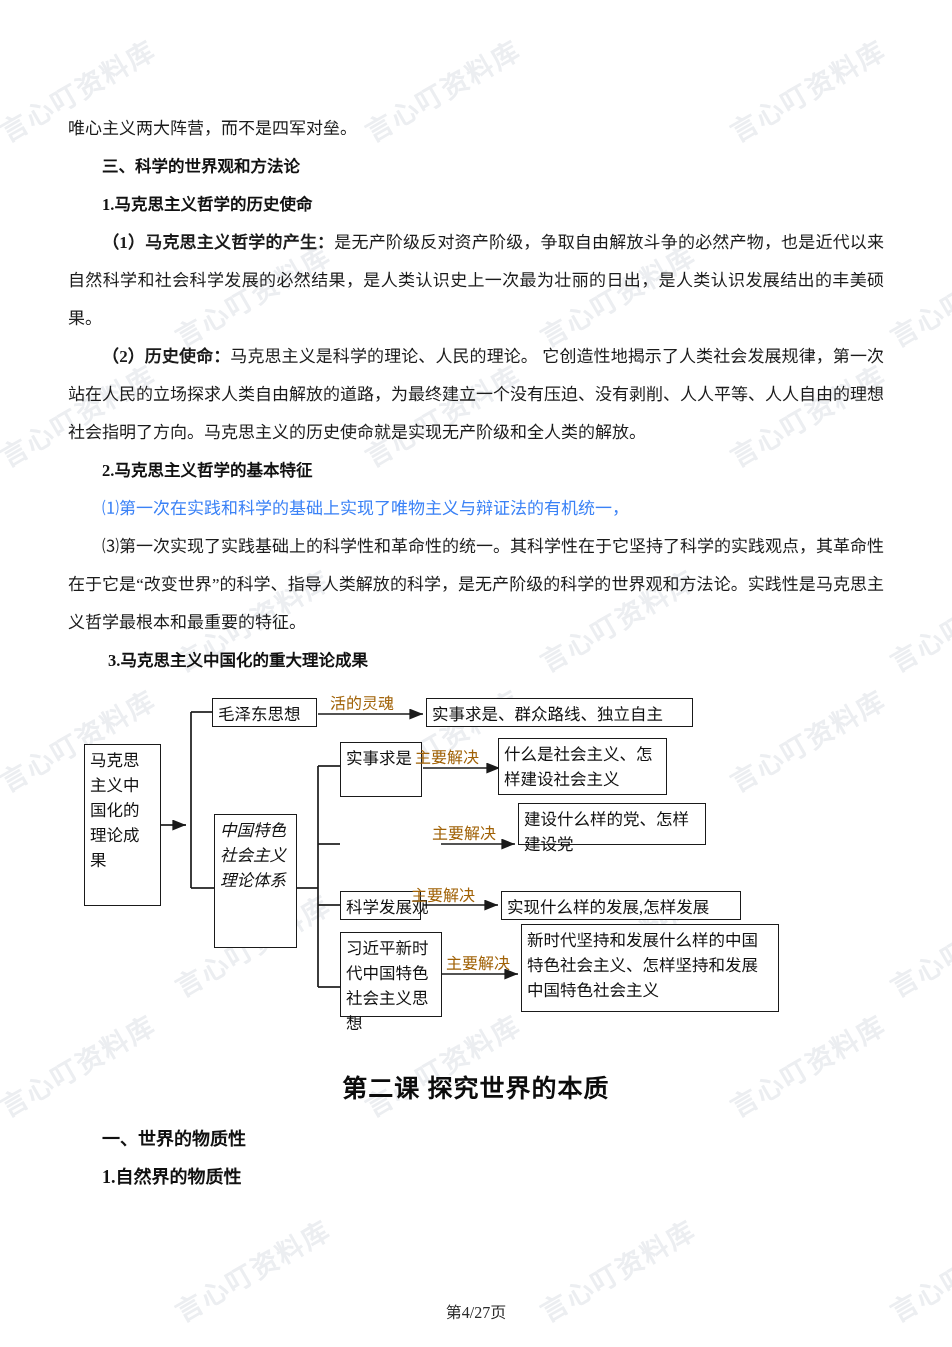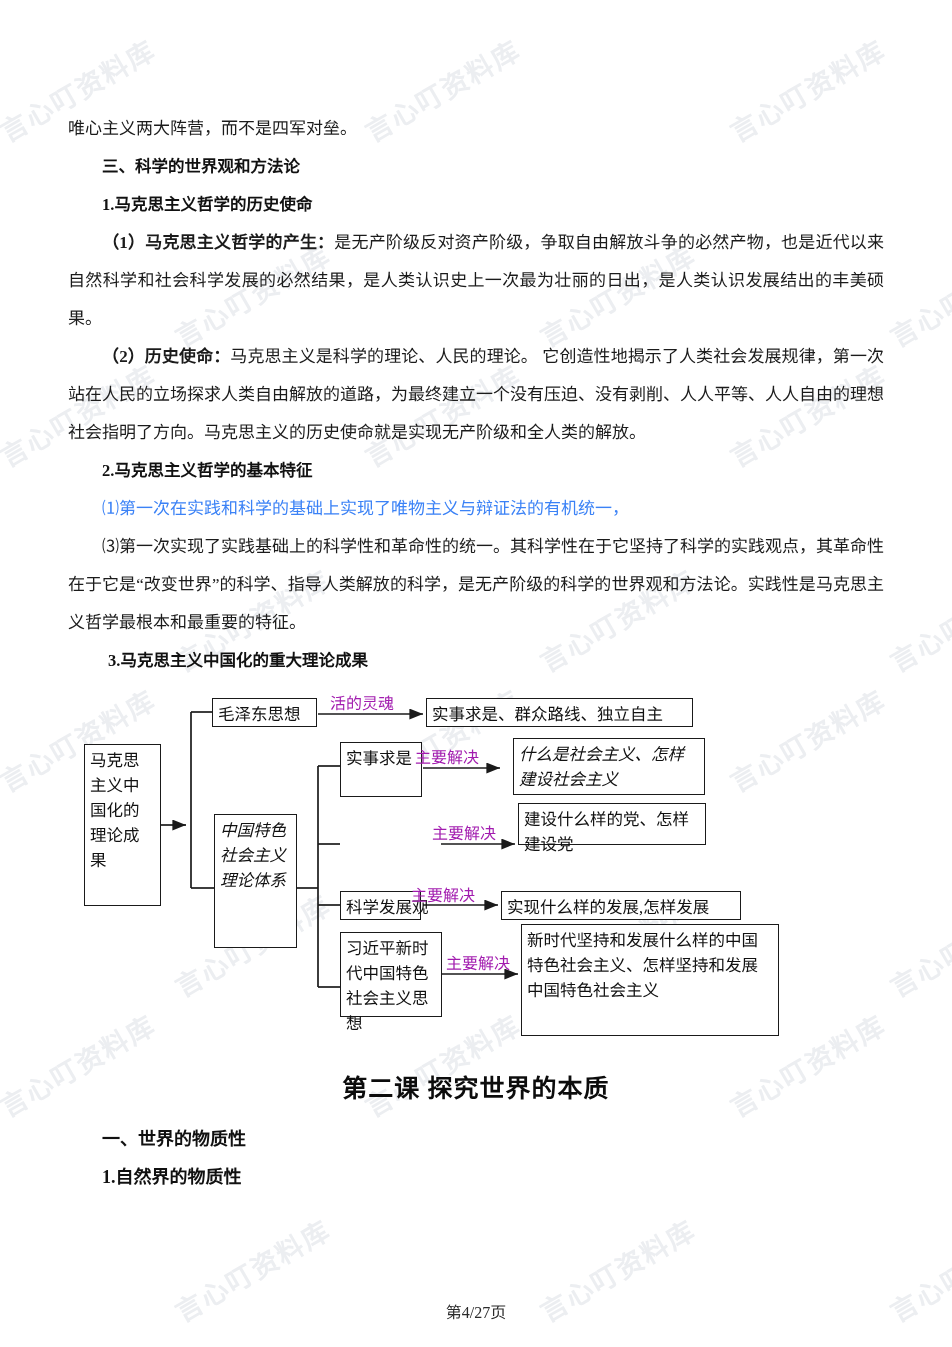--- a/index.html
+++ b/index.html
@@ -118,21 +118,21 @@
     font-size: 16.5px;
     color: #111;
     line-height: 25px;
     padding: 3px 5px;
     z-index: 3;
   }
 
   .edge-label {
     position: absolute;
     font-size: 16px;
-    color: #a21caf;
+    color: #a16207;
     z-index: 3;
     background: transparent;
     white-space: nowrap;
     font-family: "Liberation Serif", "DejaVu Serif", serif;
     text-align: right;
   }
 
   .footer {
     position: absolute;
     left: 0;
@@ -237,32 +237,32 @@
       </svg>
 
       <div class="dbox" style="left:16px; top:52px; width:77px; height:162px;">马克思主义中国化的理论成果</div>
 
       <div class="dbox" style="left:144px; top:6px; width:105px; height:29px; white-space:nowrap;">毛泽东思想</div>
       <div class="edge-label" style="left:262px; top:-2px;">活的灵魂</div>
       <div class="dbox" style="left:358px; top:6px; width:267px; height:29px; white-space:nowrap;">实事求是、群众路线、独立自主</div>
 
       <div class="dbox" style="left:272px; top:50px; width:82px; height:55px;">实事求是</div>
       <div class="edge-label" style="left:347px; top:52px;">主要解决</div>
-      <div class="dbox" style="left:445px; top:46px; width:192px; height:57px;font-style:italic;">什么是社会主义、怎样建设社会主义</div>
+      <div class="dbox" style="left:430px; top:46px; width:169px; height:57px;">什么是社会主义、怎样建设社会主义</div>
 
       <div class="edge-label" style="left:364px; top:128px;">主要解决</div>
       <div class="dbox" style="left:450px; top:111px; width:188px; height:42px;">建设什么样的党、怎样建设党</div>
 
       <div class="dbox" style="left:272px; top:199px; width:81px; height:29px; white-space:nowrap;">科学发展观</div>
       <div class="edge-label" style="left:343px; top:190px;">主要解决</div>
       <div class="dbox" style="left:433px; top:199px; width:240px; height:29px; white-space:nowrap;">实现什么样的发展,怎样发展</div>
 
       <div class="dbox" style="left:272px; top:240px; width:102px; height:85px;">习近平新时代中国特色社会主义思想</div>
       <div class="edge-label" style="left:378px; top:258px;">主要解决</div>
-      <div class="dbox" style="left:453px; top:232px; width:258px; height:112px;">新时代坚持和发展什么样的中国特色社会主义、怎样坚持和发展中国特色社会主义</div>
+      <div class="dbox" style="left:453px; top:232px; width:258px; height:88px;">新时代坚持和发展什么样的中国特色社会主义、怎样坚持和发展中国特色社会主义</div>
 
       <div class="dbox" style="left:146px; top:122px; width:83px; height:134px;font-style:italic;">中国特色社会主义理论体系</div>
 
     </div>
 
     <div style="height:36px;"></div>
 
     <h1 class="course-title">第二课  探究世界的本质</h1>
 
     <div style="height:16px;"></div>

